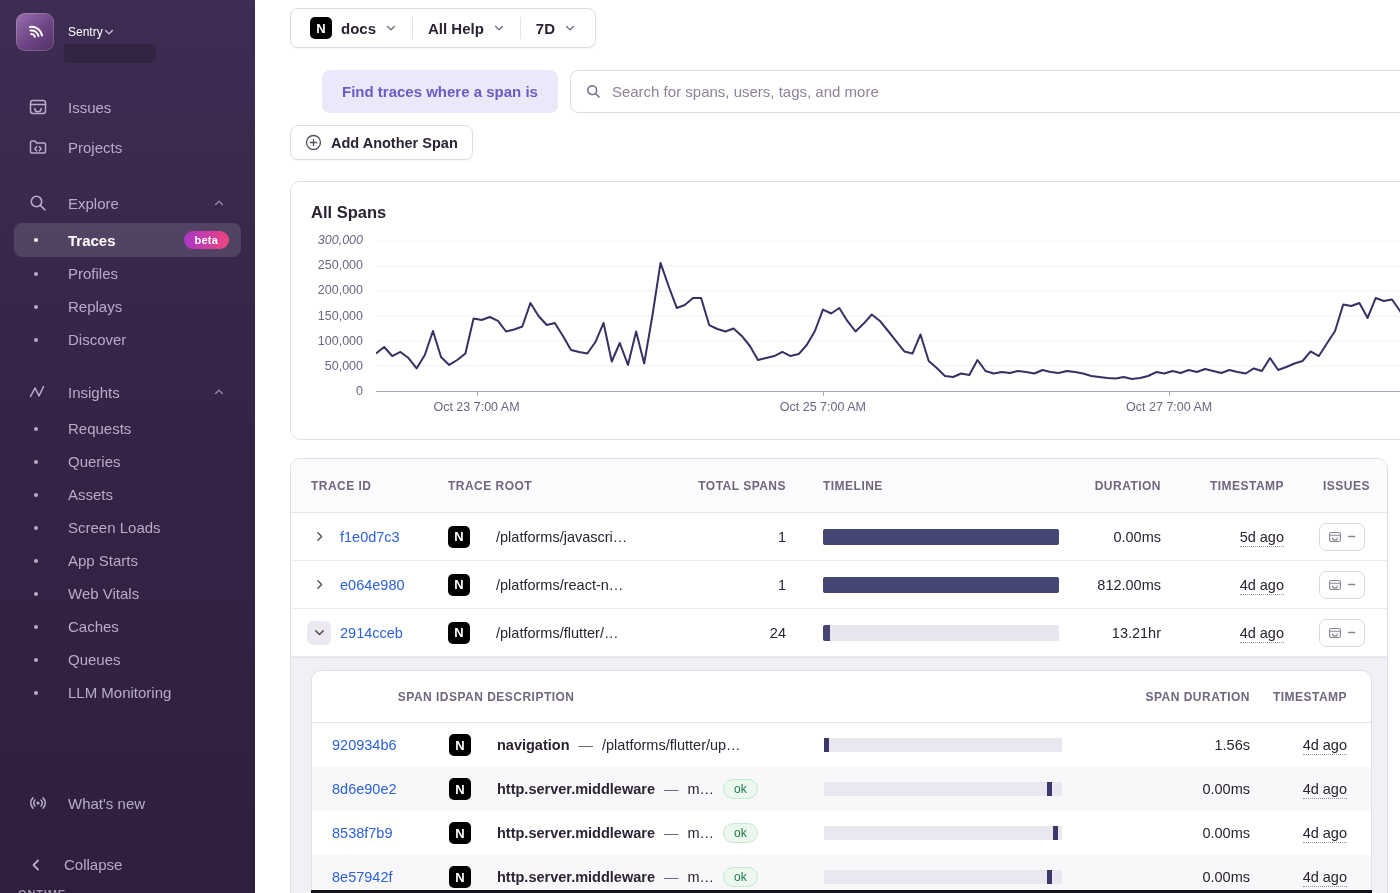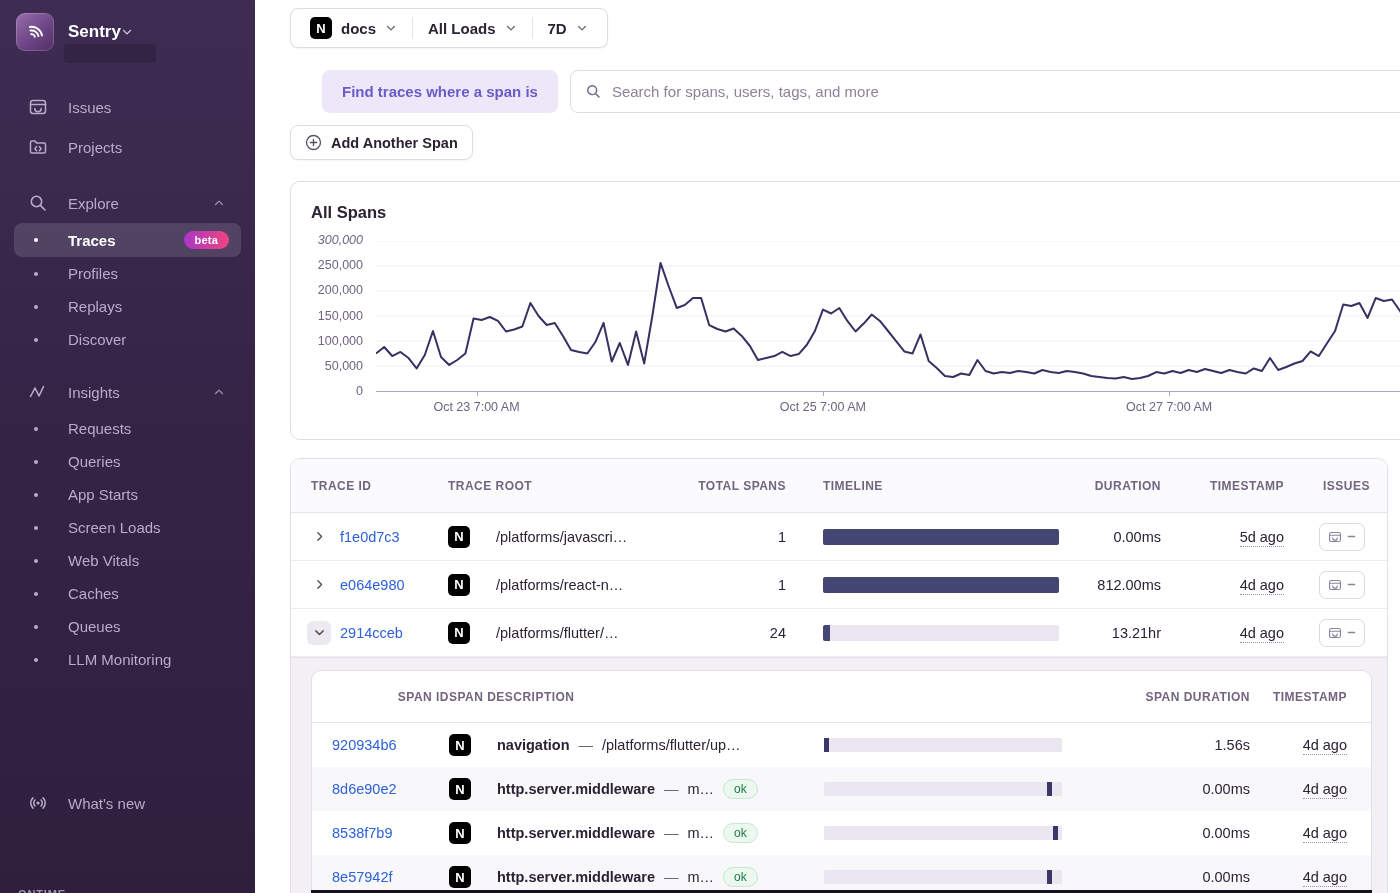--- a/index.html
+++ b/index.html
@@ -7,21 +7,21 @@
     font-family:"Liberation Sans", sans-serif; color:#2b2233; }
   .app { display:flex; width:1400px; height:893px; }
 
   
   .sidebar { width:255px; flex-shrink:0; position:relative;
     background:linear-gradient(180deg,#3e2c53 0%,#362447 45%,#2f1f3d 100%); color:#b9abc9; }
   .brand { display:flex; align-items:center; gap:14px; padding:13px 16px 6px; position:relative; }
   .logo { width:38px; height:38px; border-radius:9px; flex-shrink:0;
     background:linear-gradient(140deg,#9a6fae,#6d4585 55%,#523066);
     box-shadow:inset 0 0 0 1px rgba(255,255,255,.18); display:flex; align-items:center; justify-content:center; }
-  .brand-name { font-size:17px; font-weight:700; color:#fff; display:flex; align-items:center; cursor:pointer; }
+  .brand-name { font-size:12px; font-weight:400; color:#fff; display:flex; align-items:center; cursor:pointer; }
   .brand-sub { position:absolute; left:64px; top:44px; width:92px; height:19px; background:rgba(0,0,0,.16); border-radius:4px; }
   .nav { padding-top:30px; }
   .nav-item { display:flex; align-items:center; gap:20px; padding:10px 16px 10px 28px; font-size:15px; cursor:pointer; }
   .nav-item svg, .sec-head svg.sec-ic { flex-shrink:0; }
   .sec-head { display:flex; align-items:center; gap:20px; padding:10px 30px 10px 28px; font-size:15px; margin-top:16px; cursor:pointer; }
   .sec-head .chev { margin-left:auto; opacity:.8; }
   .sub-item { display:flex; align-items:center; margin:0 14px; padding:8px 12px 8px 20px; font-size:15px; border-radius:8px; cursor:pointer; }
   .bullet { width:4px; height:4px; border-radius:50%; background:currentColor; margin-right:30px; flex-shrink:0; }
   .sub-item.sel { background:rgba(255,255,255,.13); color:#fff; font-weight:700; }
   .beta-badge { margin-left:auto; background:linear-gradient(95deg,#a737c8,#f1447e); color:#fff;
@@ -216,26 +216,31 @@
     <span class="sub-label">Requests</span>
 
   </div>
           <div class="sub-item">
     <span class="bullet"></span>
     <span class="sub-label">Queries</span>
 
   </div>
           <div class="sub-item">
     <span class="bullet"></span>
+    <span class="sub-label">Assets</span>
+
+  </div>
+          <div class="sub-item">
+    <span class="bullet"></span>
+    <span class="sub-label">Screen Loads</span>
+
+  </div>
+          <div class="sub-item">
+    <span class="bullet"></span>
     <span class="sub-label">App Starts</span>
-
-  </div>
-          <div class="sub-item">
-    <span class="bullet"></span>
-    <span class="sub-label">Screen Loads</span>
 
   </div>
           <div class="sub-item">
     <span class="bullet"></span>
     <span class="sub-label">Web Vitals</span>
 
   </div>
           <div class="sub-item">
     <span class="bullet"></span>
     <span class="sub-label">Caches</span>
@@ -254,39 +259,47 @@
         </div>
     </nav>
 
     <div class="sb-foot">
       <div class="nav-item">
         <svg width="20" height="20" viewBox="0 0 20 20" fill="none" stroke="currentColor" stroke-width="1.5" stroke-linecap="round">
           <circle cx="10" cy="10" r="1.6" fill="currentColor" stroke="none"></circle>
           <path d="M7 13a4.2 4.2 0 0 1 0-6M13 7a4.2 4.2 0 0 1 0 6M4.9 15.1a7.2 7.2 0 0 1 0-10.2M15.1 4.9a7.2 7.2 0 0 1 0 10.2"></path>
         </svg>
         <span>What's new</span>
+      </div>
+    </div>
+    <div class="sb-collapse">
+      <div class="nav-item">
+        <svg width="16" height="16" viewBox="0 0 16 16">
+            <path d="M10 3.5 5.5 8 10 12.5" fill="none" stroke="currentColor" stroke-width="1.8" stroke-linecap="round" stroke-linejoin="round"></path>
+          </svg>
+        <span>Collapse</span>
       </div>
     </div>
     <div class="sb-cut">ONTIME</div>
   </aside>
 
   <main class="main">
 
     
     <div class="filters">
       <div class="fseg">
         <span class="nbadge">N</span>
         <span>docs</span>
         <svg class="chev-g" width="12" height="12" viewBox="0 0 16 16">
             <path d="M3.5 6l4.5 4.5L12.5 6" fill="none" stroke="currentColor" stroke-width="1.8" stroke-linecap="round" stroke-linejoin="round"></path>
           </svg>
       </div>
       <div class="fdiv"></div>
       <div class="fseg">
-        <span>All Loads</span>
+        <span>All Help</span>
         <svg class="chev-g" width="12" height="12" viewBox="0 0 16 16">
             <path d="M3.5 6l4.5 4.5L12.5 6" fill="none" stroke="currentColor" stroke-width="1.8" stroke-linecap="round" stroke-linejoin="round"></path>
           </svg>
       </div>
       <div class="fdiv"></div>
       <div class="fseg">
         <span>7D</span>
         <svg class="chev-g" width="12" height="12" viewBox="0 0 16 16">
             <path d="M3.5 6l4.5 4.5L12.5 6" fill="none" stroke="currentColor" stroke-width="1.8" stroke-linecap="round" stroke-linejoin="round"></path>
           </svg>

